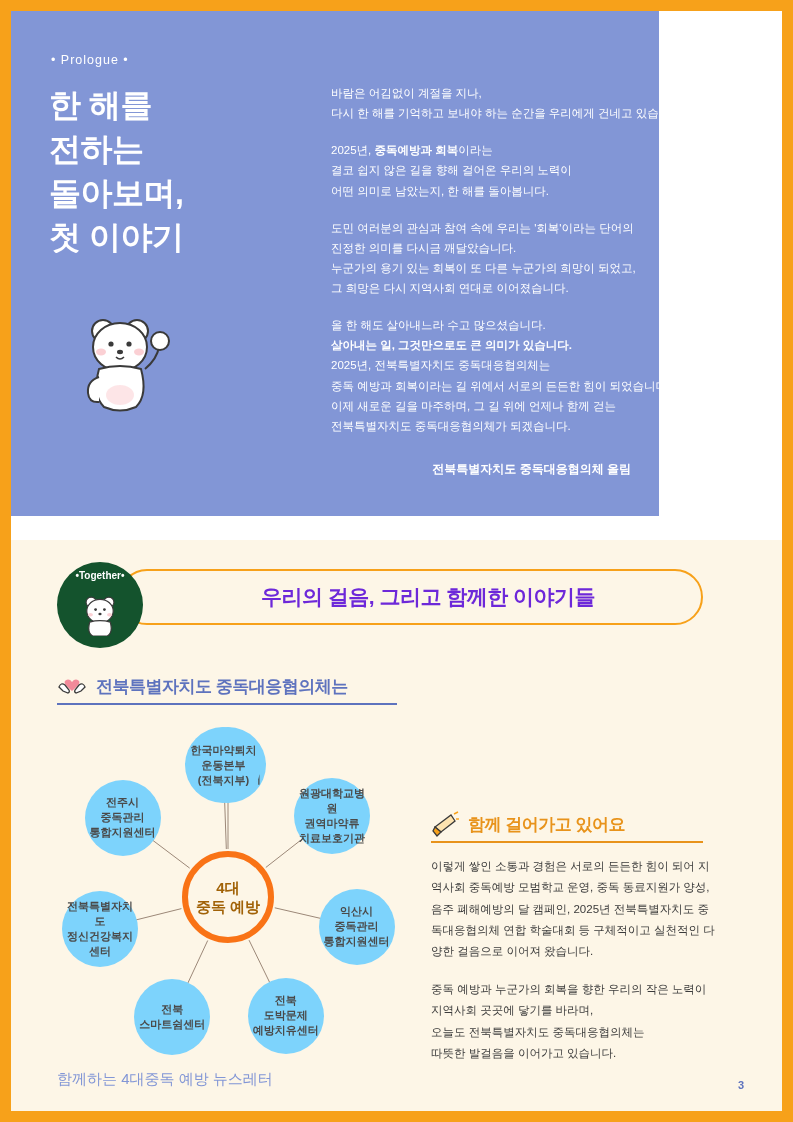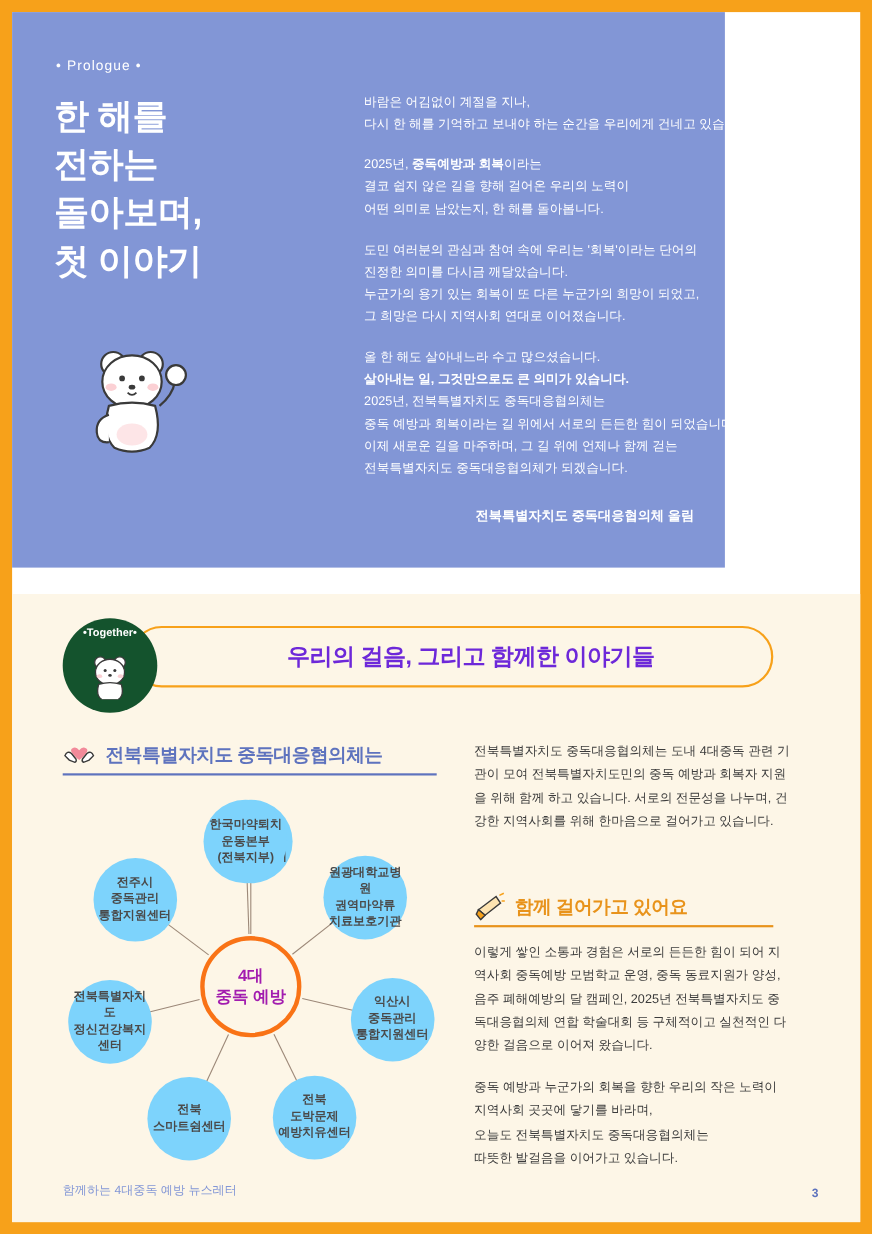--- a/index.html
+++ b/index.html
@@ -165,36 +165,36 @@
     justify-content: center;
     text-align: center;
     z-index: 3;
   }
   .center-node {
     position: absolute;
     left: 125px; top: 140px;
     width: 92px; height: 92px;
     border-radius: 50%;
     background: #FDF6E7;
-    border: 4px solid #f97316;
-    color: #a21caf;
+    border: 6px solid #f97316;
+    color: #a16207;
     font-size: 15px;
     font-weight: bold;
     line-height: 1.3;
     display: flex;
     align-items: center;
     justify-content: center;
     text-align: center;
     z-index: 4;
   }
   
   .footer-text {
     position: absolute;
     left: 46px; bottom: 22px;
-    font-size: 11px;
+    font-size: 15px;
     color: #8296D6;
   }
   .page-num {
     position: absolute;
     right: 38px; bottom: 20px;
     font-size: 11px;
     font-weight: bold;
     color: #5E73BE;
   }
 </style>
@@ -264,21 +264,20 @@
   <div class="sec-head" id="head-org">
     <svg width="30" height="26" viewBox="0 0 30 26">
       <path d="M15 9 q-3-4-6.5-1.5 Q5 10 15 18 Q25 10 21.5 7.5 Q18 5 15 9z" fill="#F28A9A"></path>
       <path d="M2 14 q2-5 6-2 l4 5 q1 2 -1 3 l-5 -2z" fill="#fff" stroke="#3A3A3A" stroke-width="1.3"></path>
       <path d="M28 14 q-2-5-6-2 l-4 5 q-1 2 1 3 l5 -2z" fill="#fff" stroke="#3A3A3A" stroke-width="1.3"></path>
     </svg>
     <span class="label">전북특별자치도 중독대응협의체는</span>
   </div>
   <div class="underline" id="ul-org"></div>
 
-  <div class="col-text" id="txt-intro">전북특별자치도 중독대응협의체는 도내 4대중독 관련 기관이 모여 전북특별자치도민의 중독 예방과 회복자 지원을 위해 함께 하고 있습니다. 서로의 전문성을 나누며, 건강한 지역사회를 위해 한마음으로 걸어가고 있습니다.</div>
 
   <div class="sec-head orange" id="head-walk">
     <svg width="28" height="26" viewBox="0 0 28 26">
       <path d="M4 16 L20 4 l4 6 -14 11z" fill="#FDE3B0" stroke="#3A3A3A" stroke-width="1.3"></path>
       <path d="M4 16 l6 5 -4 4 -4 -5z" fill="#F7A11A" stroke="#3A3A3A" stroke-width="1.3"></path>
       <line x1="23" y1="3" x2="27" y2="1" stroke="#F7A11A" stroke-width="1.4"></line>
       <line x1="25" y1="8" x2="28" y2="8" stroke="#F7A11A" stroke-width="1.4"></line>
     </svg>
     <span class="label">함께 걸어가고 있어요</span>
   </div>

